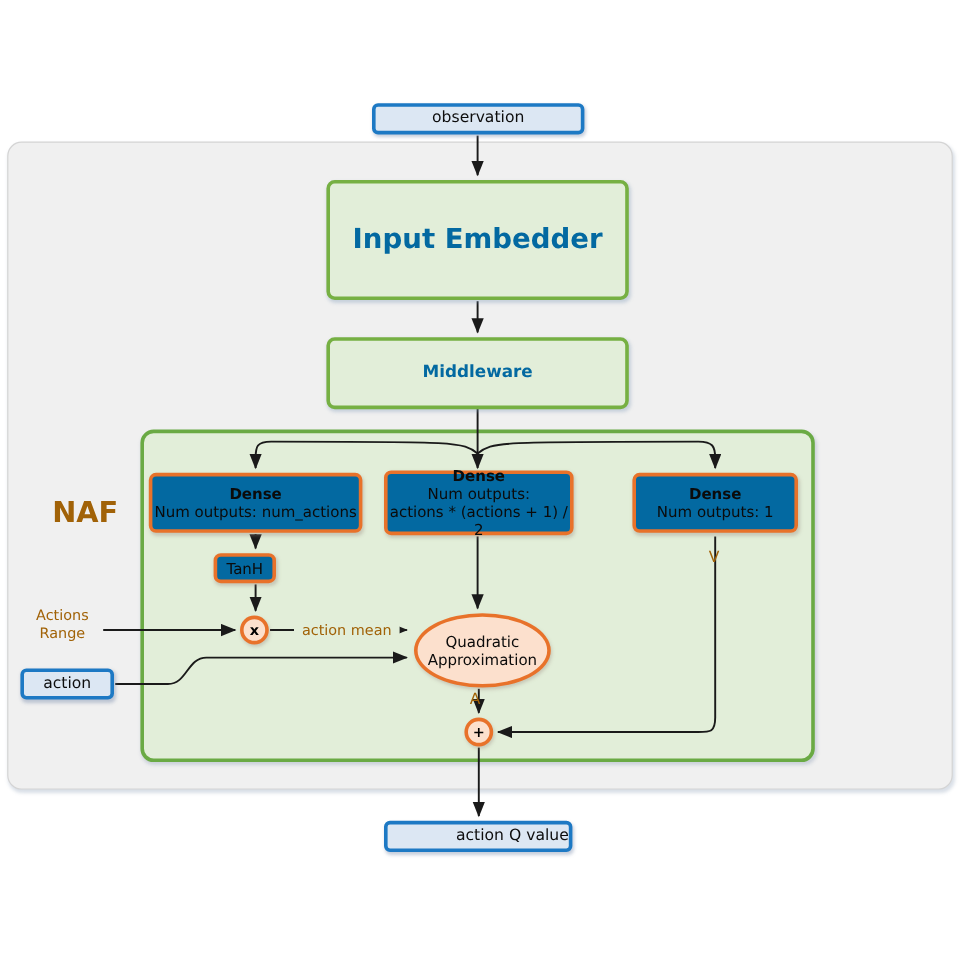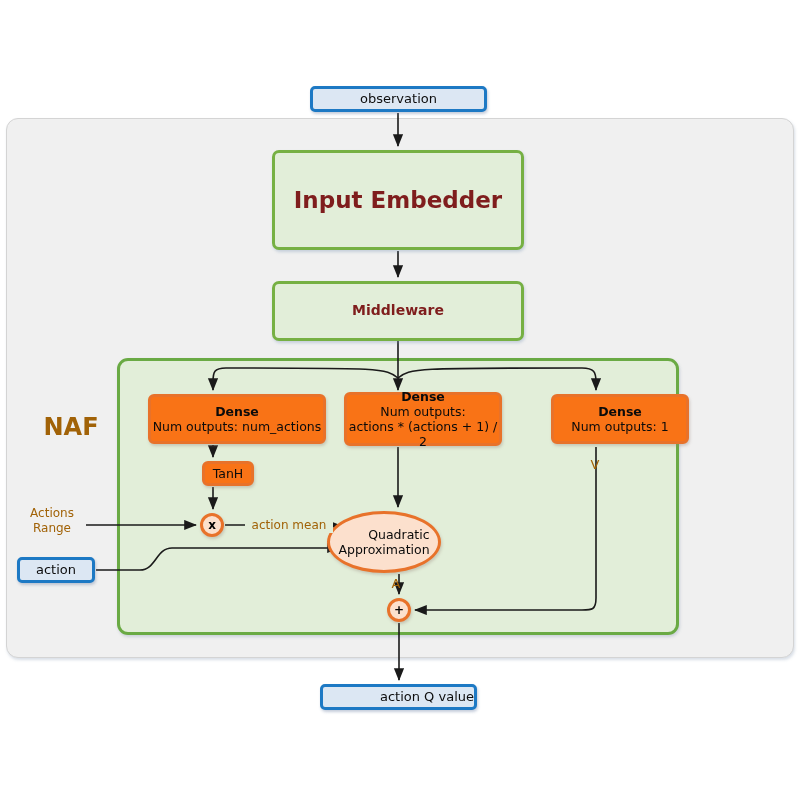--- a/index.html
+++ b/index.html
@@ -62,31 +62,30 @@
     box-shadow: 1px 2px 3px rgba(110,130,165,0.4);
     font-size: 13px;
     color: #0d0d0d;
   }
   
   .green-box {
     background: #e2eed9;
     border: 3px solid #76b043;
     border-radius: 7px;
     box-shadow: 1px 2px 3px rgba(120,150,180,0.35);
-    color: #7f1d1d;
+    color: #0369a1;
   }
   
   .orange-box {
-    background: #f97316;
+    background: #0369a1;
     border: 3px solid #e8722a;
     border-radius: 6px;
     box-shadow: 1px 2px 3px rgba(150,130,120,0.35);
     color: #0b0b0b;
     font-size: 12.5px;
-    margin-left: 24px;
   }
   .orange-box .title {
     font-weight: bold;
   }
   
   .orange-ellipse {
     background: #fce0cd;
     border: 3px solid #e8722a;
     border-radius: 50%;
     box-shadow: 1px 2px 3px rgba(150,130,120,0.35);
@@ -118,21 +117,21 @@
     left: 272px; top: 281px; width: 252px; height: 60px;
     font-size: 14px; font-weight: bold;
   }
   #box-dense-mu { left: 124px; top: 394px; width: 178px; height: 50px; }
   #box-dense-l  { left: 320px; top: 392px; width: 158px; height: 54px; }
   #box-dense-v  { left: 527px; top: 394px; width: 138px; height: 50px; }
   #box-tanh { left: 178px; top: 461px; width: 52px; height: 25px; font-size: 12.5px; }
   #node-mul { left: 200px; top: 513px; width: 24px; height: 24px; }
   #node-add { left: 387px; top: 598px; width: 24px; height: 24px; }
   #ellipse-quadratic {
-    left: 327px; top: 511px; width: 114px; height: 62px; text-align: right;
+    left: 345px; top: 511px; width: 114px; height: 62px;
   }
   #box-action { left: 17px; top: 557px; width: 78px; height: 26px; }
   #box-action-q { left: 320px; top: 684px; width: 157px; height: 26px; justify-content: flex-end; }
   #label-naf-head {
     left: 28px; top: 412px; width: 86px;
     font-size: 24px; font-weight: bold;
   }
   #label-actions-range {
     left: 18px; top: 506px; width: 68px;
     font-size: 12px;

